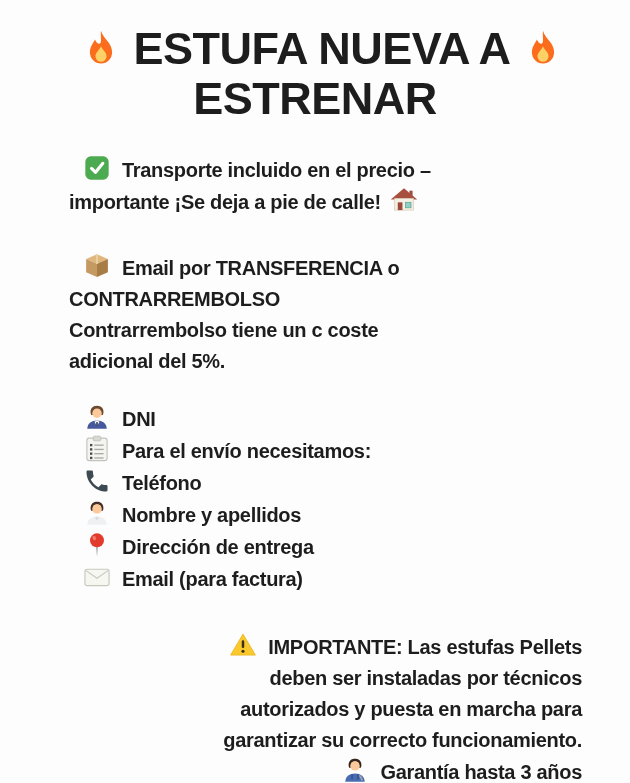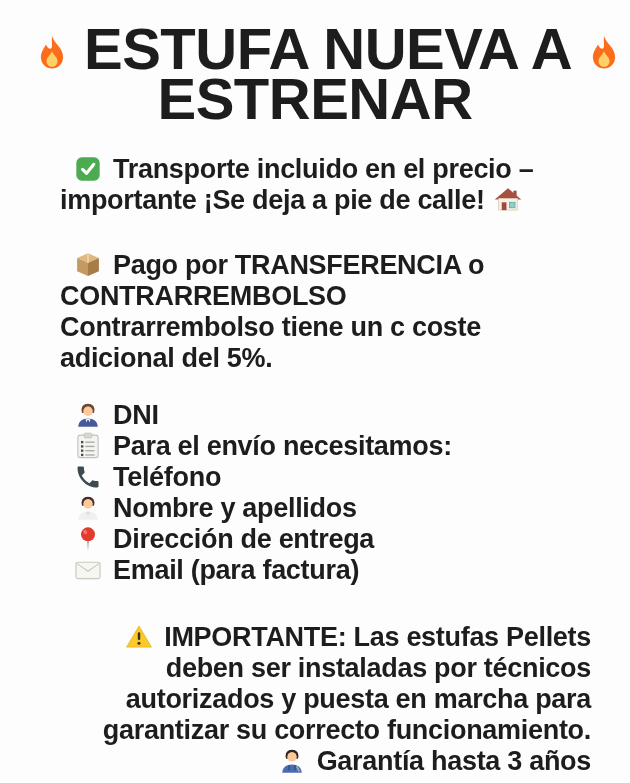--- a/index.html
+++ b/index.html
@@ -8,27 +8,27 @@
     background:#fdfdfd;
     font-family:"Liberation Sans","DejaVu Sans",sans-serif;
     font-weight:bold;
     color:#1d1d1d;
     -webkit-font-smoothing:antialiased;
   }
   .poster { width:630px; height:783px; position:relative; }
   .title {
     margin:24px 18px 0;
     text-align:center;
-    font-size:58px; line-height:50px; letter-spacing:-0.5px;
+    font-size:45px; line-height:50px; letter-spacing:-0.5px;
   }
   .title .icon { width:40px; height:40px; vertical-align:-5px; }
   .title .icon.lead  { margin-right:12px; }
   .title .icon.trail { margin-left:12px; }
   .content { margin:0 36px 0 57px; }
-  .para { margin:3px; font-size:27px; line-height:31px; letter-spacing:-0.3px; }
+  .para { margin:12px; font-size:20px; line-height:31px; letter-spacing:-0.3px; }
   .p-transport { margin-top:30px; }
   .p-payment   { margin-top:34px; }
   .p-shipping  { margin-top:26px; }
   .p-important { margin-top:36px;text-align:right; }
   .line { display:block; white-space:nowrap; }
   .icon { display:inline-block; width:28px; height:28px; vertical-align:-5px; }
   .icon.lead  { margin:0 11px 0 14px; }
   .icon.trail { margin-left:9px; }
 </style>
 </head>
@@ -138,21 +138,21 @@
         <span>importante ¡Se deja a pie de calle!</span><svg class="icon trail" viewBox="0 0 36 36">
             <use href="#i-house"></use>
           </svg>
       </span>
     </p>
 
     <p class="para p-payment">
       <span class="line">
         <svg class="icon lead" viewBox="0 0 36 36">
             <use href="#i-package"></use>
-          </svg><span>Pago por TRANSFERENCIA o</span>
+          </svg><span>Email por TRANSFERENCIA o</span>
       </span>
       <span class="line">CONTRARREMBOLSO</span>
       <span class="line">Contrarrembolso tiene un c coste</span>
       <span class="line">adicional del 5%.</span>
     </p>
 
     <p class="para p-shipping">
       <span class="line">
         <svg class="icon lead" viewBox="0 0 36 36">
             <use href="#i-worker"></use>

